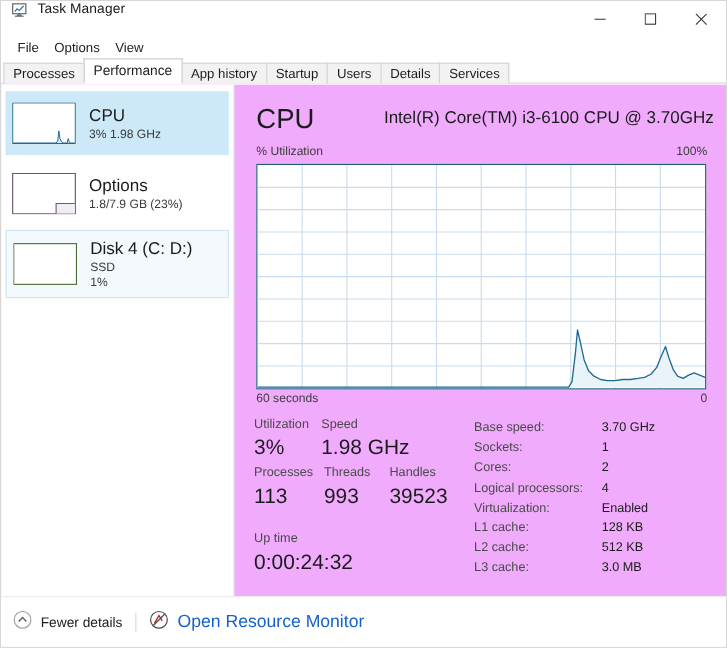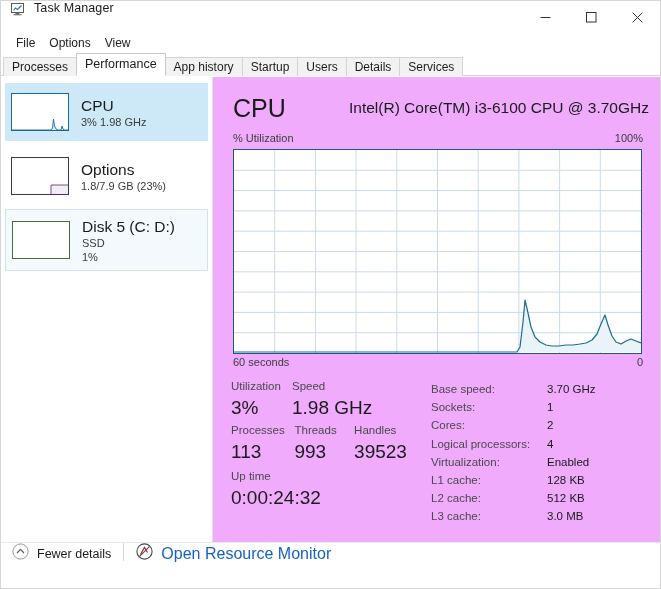--- a/index.html
+++ b/index.html
@@ -205,21 +205,21 @@
   }
   .svalue {
     font-size: 19px; color: #1b1b1b;
     line-height: 28px;
   }
   .grp1 .slabel:nth-child(1), .grp1 .svalue:nth-child(1) { width: 61px; }
   .grp1 .slabel:nth-child(2), .grp1 .svalue:nth-child(2) { width: 120px; }
   .grp2 .slabel:nth-child(1), .grp2 .svalue:nth-child(1) { width: 66px; }
   .grp2 .slabel:nth-child(2), .grp2 .svalue:nth-child(2) { width: 62px; }
   .grp2 .slabel:nth-child(3), .grp2 .svalue:nth-child(3) { width: 80px; }
-  .grp3 { margin-top: 2px; }
+  .grp3 { margin-top: 16px; }
 
   .specs {
     position: absolute; left: 217px; top: 303px;
     width: 215px;
   }
   .spec-row {
     display: flex;
     height: 18.2px;
     align-items: center;
   }
@@ -232,21 +232,21 @@
     font-size: 11.5px; color: #1b1b1b;
     line-height: 18px;
   }
 
   
   .footer {
     position: absolute; left: 0; top: 541px;
     width: 659px; height: 46px;
     background: #ffffff;
     border-top: 1px solid #eaeaea;
-    display: flex; align-items: flex-start;
+    display: flex; align-items: center;
     padding-left: 11px;
   }
   .foot-btn { display: flex; align-items: center; }
   .foot-label {
     font-size: 12.5px; color: #1b1b1b;
     margin-left: 8px;
   }
   .foot-link {
     font-size: 16px; color: #1562c6;
     margin-left: 8px;
@@ -345,21 +345,21 @@
         </div>
       </div>
 
       <div class="side-item hovered tall">
         <div class="thumb">
           <svg width="58" height="38" viewBox="0 0 58 38">
             <rect x="0.5" y="0.5" width="57" height="37" fill="#ffffff" stroke="#4a6b34" stroke-width="1"></rect>
           </svg>
         </div>
         <div class="side-text">
-          <div class="side-title">Disk 5 (C: D:)</div>
+          <div class="side-title">Disk 4 (C: D:)</div>
           <div class="side-sub">SSD</div>
           <div class="side-sub">1%</div>
         </div>
       </div>
 
     </div>
 
     <div class="main">
 
       <div class="main-head">

